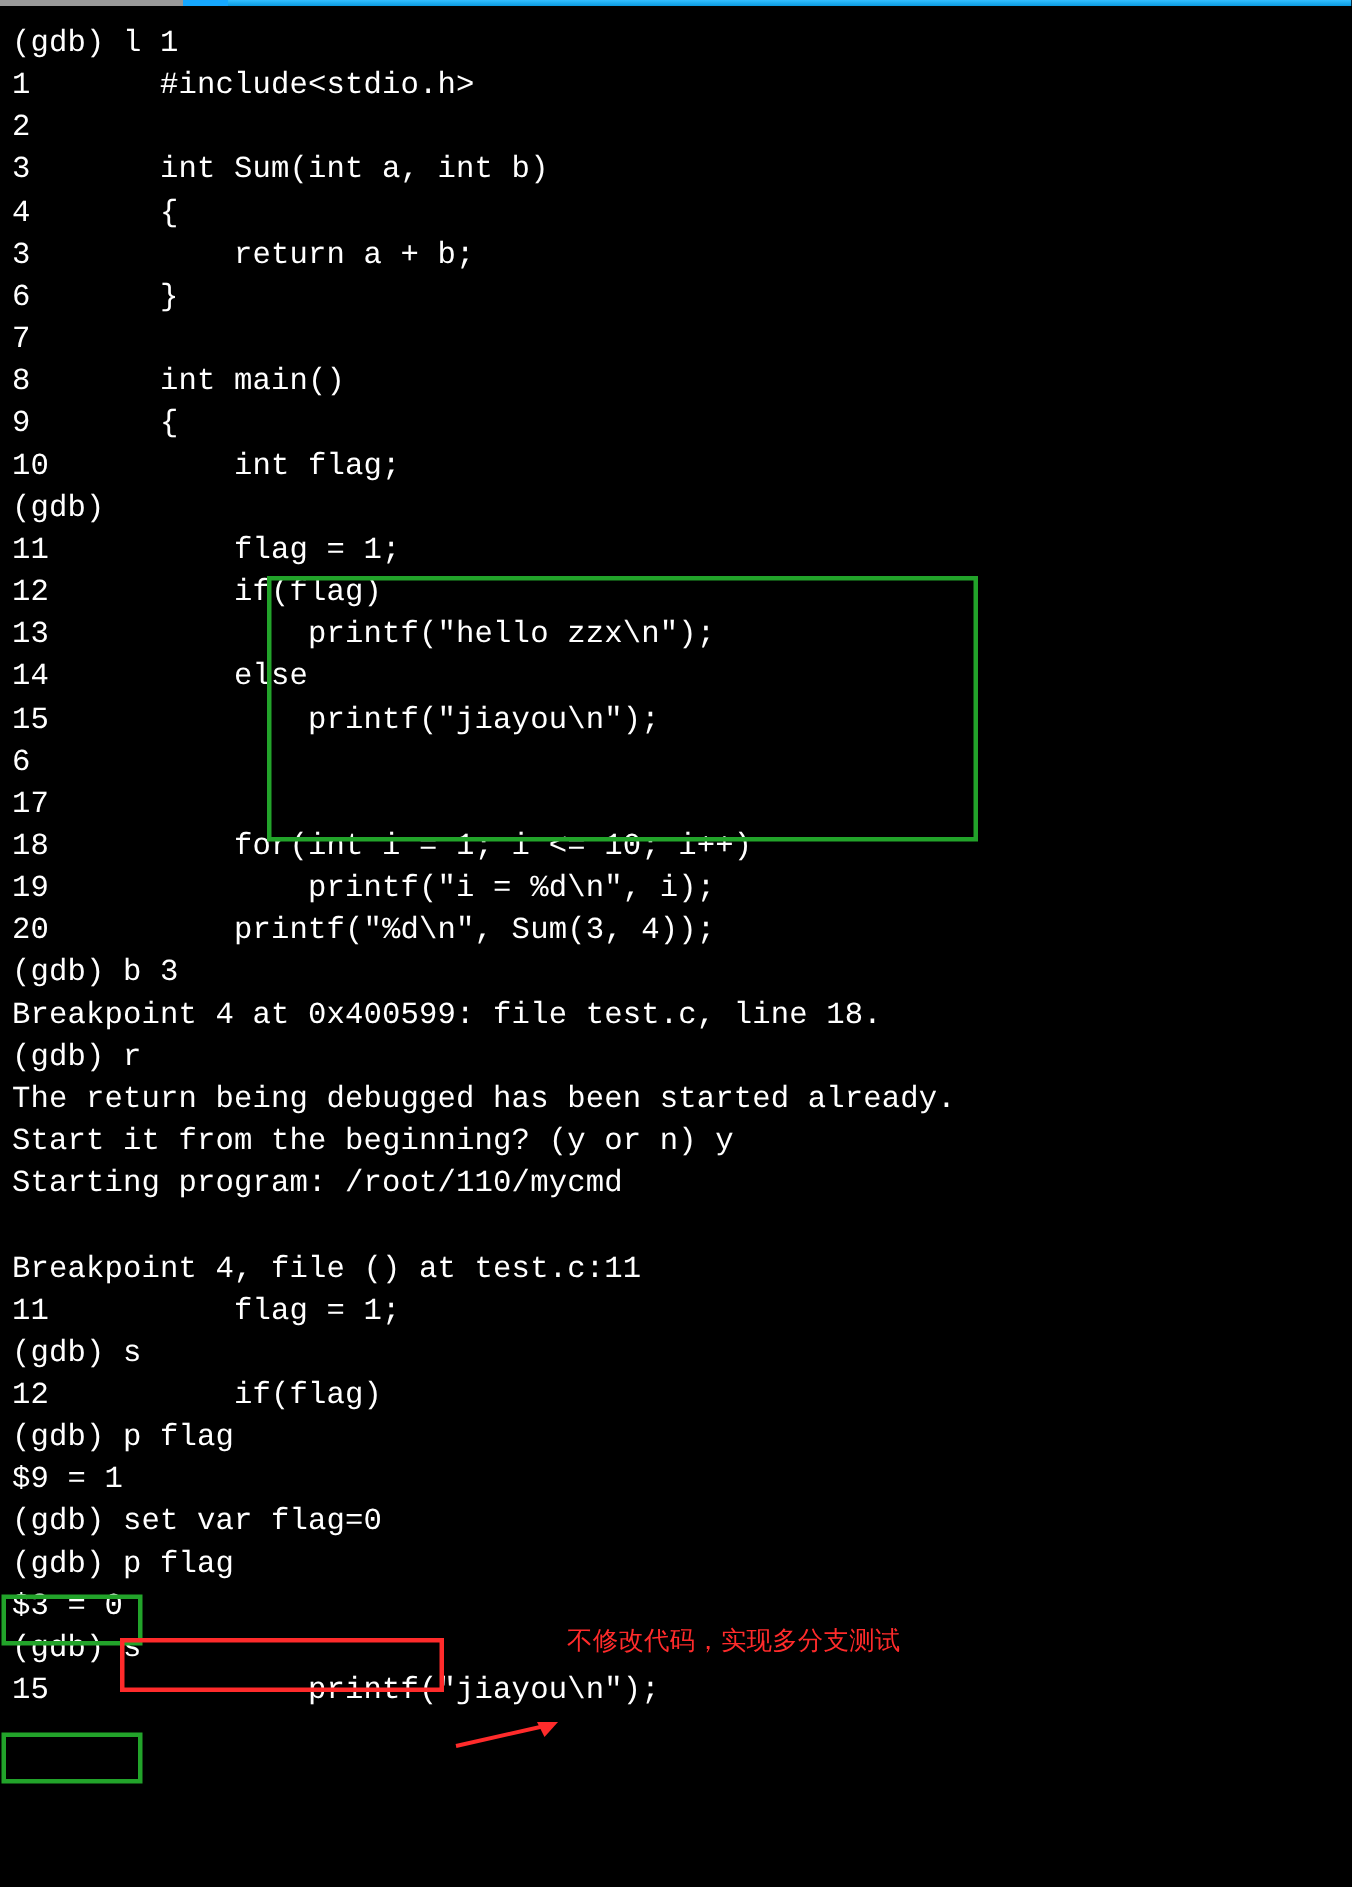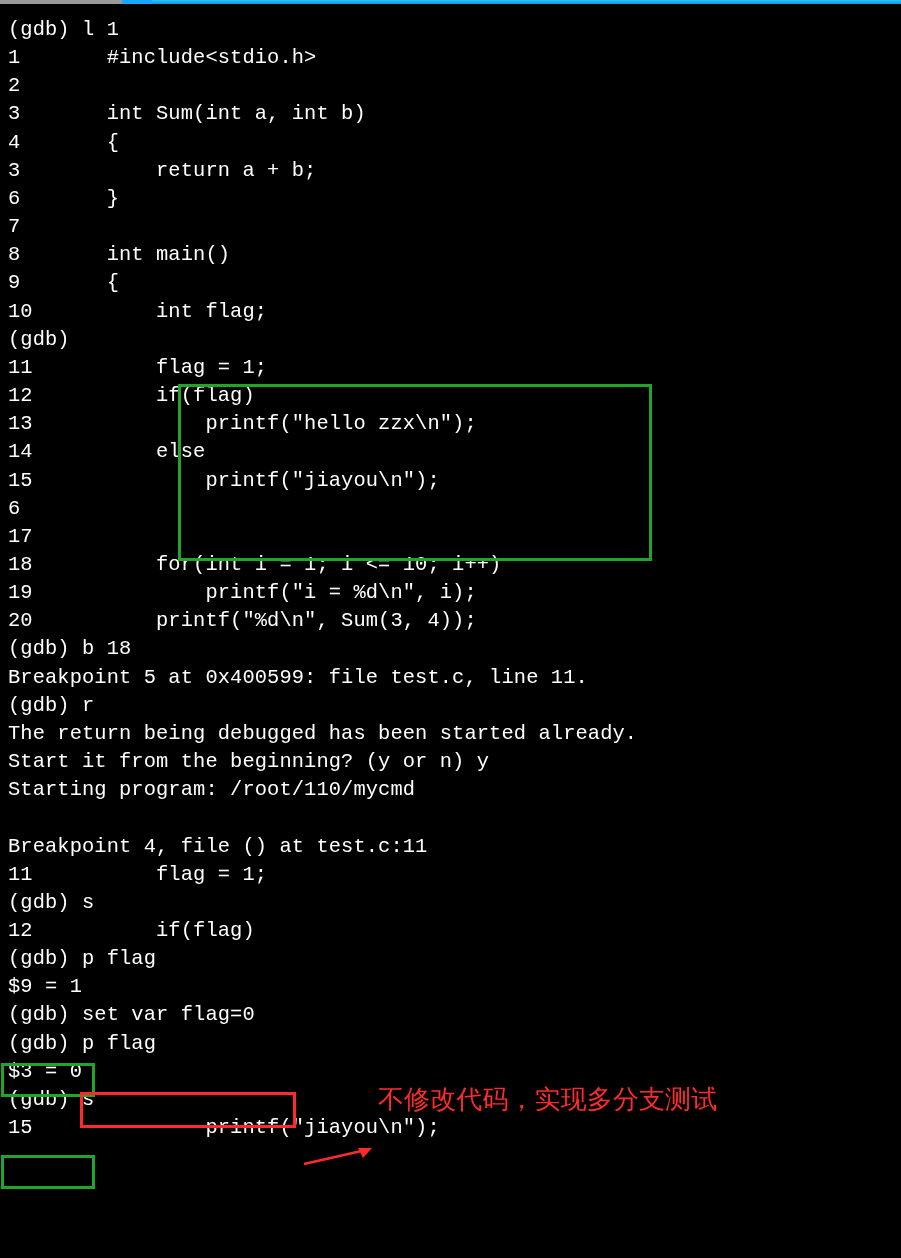--- a/index.html
+++ b/index.html
@@ -36,21 +36,21 @@
   }
   .box-red {
     position: absolute;
     border: 3px solid #ff2b2b;
     pointer-events: none;
   }
   .anno {
     position: absolute;
     color: #ff2b2b;
     font-family: "Microsoft YaHei", "SimSun", sans-serif;
-    font-size: 26px;
+    font-size: 17px;
     white-space: nowrap;
   }
   .arrow {
     position: absolute;
     width: 60px;
     height: 22px;
     pointer-events: none;
   }
   .arrow svg { width: 100%; height: 100%; display: block; }
 </style>
@@ -78,22 +78,22 @@
 <span>11          flag = 1;</span>
 <span>12          if(flag)</span>
 <span>13              printf("hello zzx\n");</span>
 <span>14          else</span>
 <span>15              printf("jiayou\n");</span>
 <span>6</span>
 <span>17</span>
 <span>18          for(int i = 1; i &lt;= 10; i++)</span>
 <span>19              printf("i = %d\n", i);</span>
 <span>20          printf("%d\n", Sum(3, 4));</span>
-<span>(gdb) b 18</span>
-<span>Breakpoint 5 at 0x400599: file test.c, line 11.</span>
+<span>(gdb) b 3</span>
+<span>Breakpoint 4 at 0x400599: file test.c, line 18.</span>
 <span>(gdb) r</span>
 <span>The return being debugged has been started already.</span>
 <span>Start it from the beginning? (y or n) y</span>
 <span>Starting program: /root/110/mycmd </span>
 <span></span>
 <span>Breakpoint 4, file () at test.c:11</span>
 <span>11          flag = 1;</span>
 <span>(gdb) s</span>
 <span>12          if(flag)</span>
 <span>(gdb) p flag</span>

